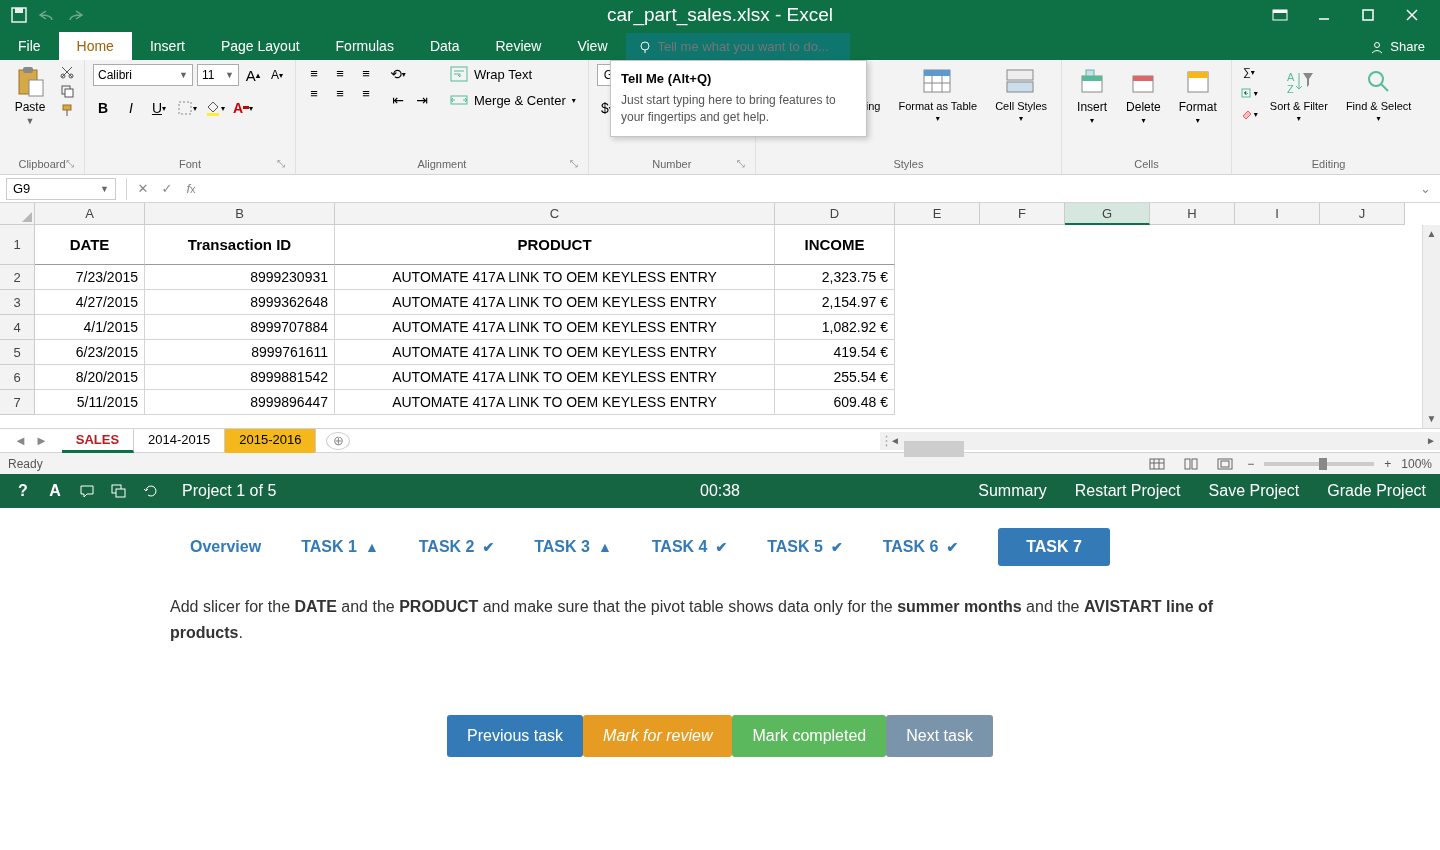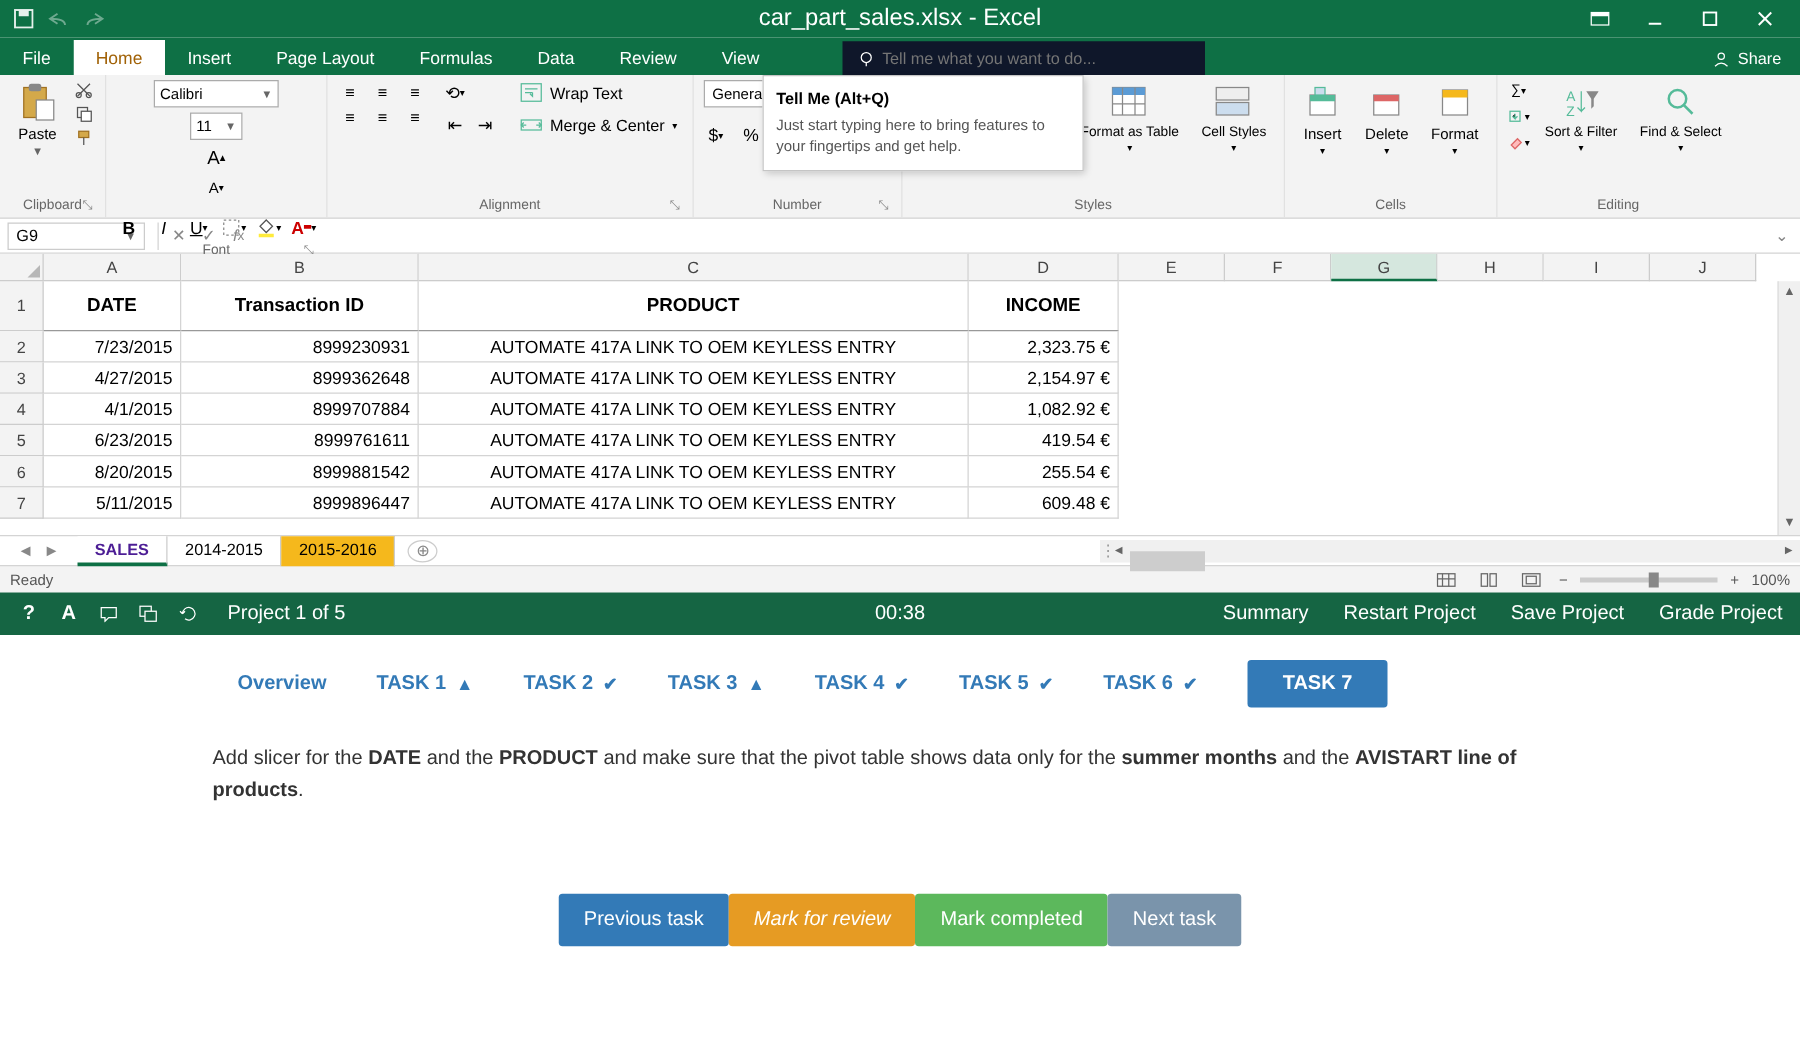--- a/index.html
+++ b/index.html
@@ -12,35 +12,35 @@
 .qat-icon.dim { opacity: 0.4; }
 .title-text { position: absolute; left: 50%; transform: translateX(-50%); font-size: 19px; }
 .title-bar-right { margin-left: auto; display: flex; align-items: center; gap: 18px; padding-right: 15px; }
 .win-btn { width: 26px; height: 20px; display: flex; align-items: center; justify-content: center; }
 
 
 .ribbon-tabs { background: #0e7045; height: 30px; display: flex; align-items: flex-end; color: #fff; }
 .file-tab { padding: 6px 18px; font-size: 14px; }
 .ribbon-tab { padding: 6px 18px; font-size: 14px; cursor: pointer; }
 .ribbon-tab.active { background: #fff; color: #a16207; }
-.tell-me { display: flex; align-items: center; gap: 6px; padding: 6px 12px; background: #0f172a; flex: 0 0 auto; width: 290px; margin-left: 48px; }
+.tell-me { display: flex; align-items: center; gap: 6px; padding: 6px 12px; background: #0f766e; flex: 0 0 auto; width: 224px; }
 .tell-me input { background: transparent; border: none; color: #ddd; font-size: 13px; outline: none; width: 200px; }
 .share-btn { margin-left: auto; padding: 6px 15px; display: flex; align-items: center; gap: 6px; }
 
 
 .ribbon { background: #f3f3f3; border-bottom: 1px solid #d4d4d4; height: 115px; display: flex; position: relative; }
 .ribbon-group { border-right: 1px solid #e1e1e1; padding: 4px 8px 2px 8px; display: flex; flex-direction: column; position: relative; }
 .ribbon-group-body { flex: 1; display: flex; align-items: flex-start; gap: 6px; }
 .ribbon-group-label { text-align: center; font-size: 11px; color: #666; padding: 2px 0; position: relative; }
 .dialog-launcher { position: absolute; right: 2px; bottom: 2px; font-size: 10px; color: #888; }
 .big-btn { display: flex; flex-direction: column; align-items: center; gap: 2px; padding: 2px 6px; font-size: 12px; text-align: center; }
 .big-btn-icon { width: 32px; height: 32px; display: flex; align-items: center; justify-content: center; }
 .small-btns { display: flex; flex-direction: column; gap: 3px; }
 .small-btn { width: 18px; height: 16px; display: flex; align-items: center; justify-content: center; font-size: 11px; }
-.font-group-top { display: flex; gap: 4px; align-items: center; margin-bottom: 6px; flex-direction: column; }
+.font-group-top { display: flex; gap: 4px; align-items: center; margin-bottom: 6px; }
 .font-name-box { width: 100px; height: 22px; border: 1px solid #ababab; background: #fff; padding: 0 4px; font-size: 12px; display: flex; align-items: center; justify-content: space-between; }
 .font-size-box { width: 42px; height: 22px; border: 1px solid #ababab; background: #fff; padding: 0 4px; font-size: 12px; display: flex; align-items: center; justify-content: space-between; }
 .font-group-bottom { display: flex; gap: 8px; align-items: center; }
 .fmt-btn { width: 20px; height: 20px; display: flex; align-items: center; justify-content: center; font-size: 14px; }
 .align-grid { display: grid; grid-template-columns: repeat(3, 22px); gap: 2px 4px; }
 .align-cell { width: 20px; height: 18px; display: flex; align-items: center; justify-content: center; }
 .wrap-merge { display: flex; flex-direction: column; gap: 6px; }
 .wm-btn { display: flex; align-items: center; gap: 6px; font-size: 13px; padding: 2px 4px; }
 .num-fmt-box { width: 150px; height: 22px; border: 1px solid #ababab; background: #fff; padding: 0 6px; font-size: 12px; display: flex; align-items: center; justify-content: space-between; margin-bottom: 6px; }
 .num-btns { display: flex; gap: 8px; }
@@ -72,21 +72,21 @@
 .cell.nb { border-right: none; border-bottom: none; }
 .cell.ctr { text-align: center; }
 .cell.rt { text-align: right; }
 .scroll-y { position: absolute; right: 0; top: 22px; bottom: 0; width: 18px; background: #f0f0f0; border-left: 1px solid #dcdcdc; }
 .scroll-y .arrow { height: 18px; text-align: center; color: #666; font-size: 10px; line-height: 18px; }
 
 
 .sheet-tab-row { height: 24px; background: #fff; border-top: 1px solid #d4d4d4; display: flex; align-items: center; }
 .sheet-nav { display: flex; gap: 8px; padding: 0 14px; color: #888; }
 .sheet-tab { padding: 3px 14px; font-size: 13px; border-right: 1px solid #ccc; cursor: pointer; }
-.sheet-tab.active { border-bottom: 3px solid #0e7045; color: #4c1d95; font-weight: bold; background: #fff; }
+.sheet-tab.active { border-bottom: 3px solid #0e7045; color: #b91c1c; font-weight: bold; background: #fff; }
 .sheet-tab.yellow { background: #f5b81c; color: #000; }
 .sheet-add { width: 24px; text-align: center; color: #888; border: 1px solid #ccc; border-radius: 50%; margin-left: 10px; font-size: 13px; line-height: 16px; height: 18px; }
 .hscroll { margin-left: auto; width: 560px; height: 18px; background: #f0f0f0; display: flex; align-items: center; }
 .hscroll .bar { flex: 1; position: relative; }
 .hscroll .thumb { position: absolute; left: 0; width: 60px; height: 16px; background: #cdcdcd; }
 .hscroll .arr { width: 18px; text-align: center; color: #666; font-size: 10px; }
 
 
 .status-bar { height: 22px; background: #f3f3f3; border-top: 1px solid #d4d4d4; display: flex; align-items: center; font-size: 12px; color: #555; padding: 0 8px; }
 .status-right { margin-left: auto; display: flex; align-items: center; gap: 10px; }

